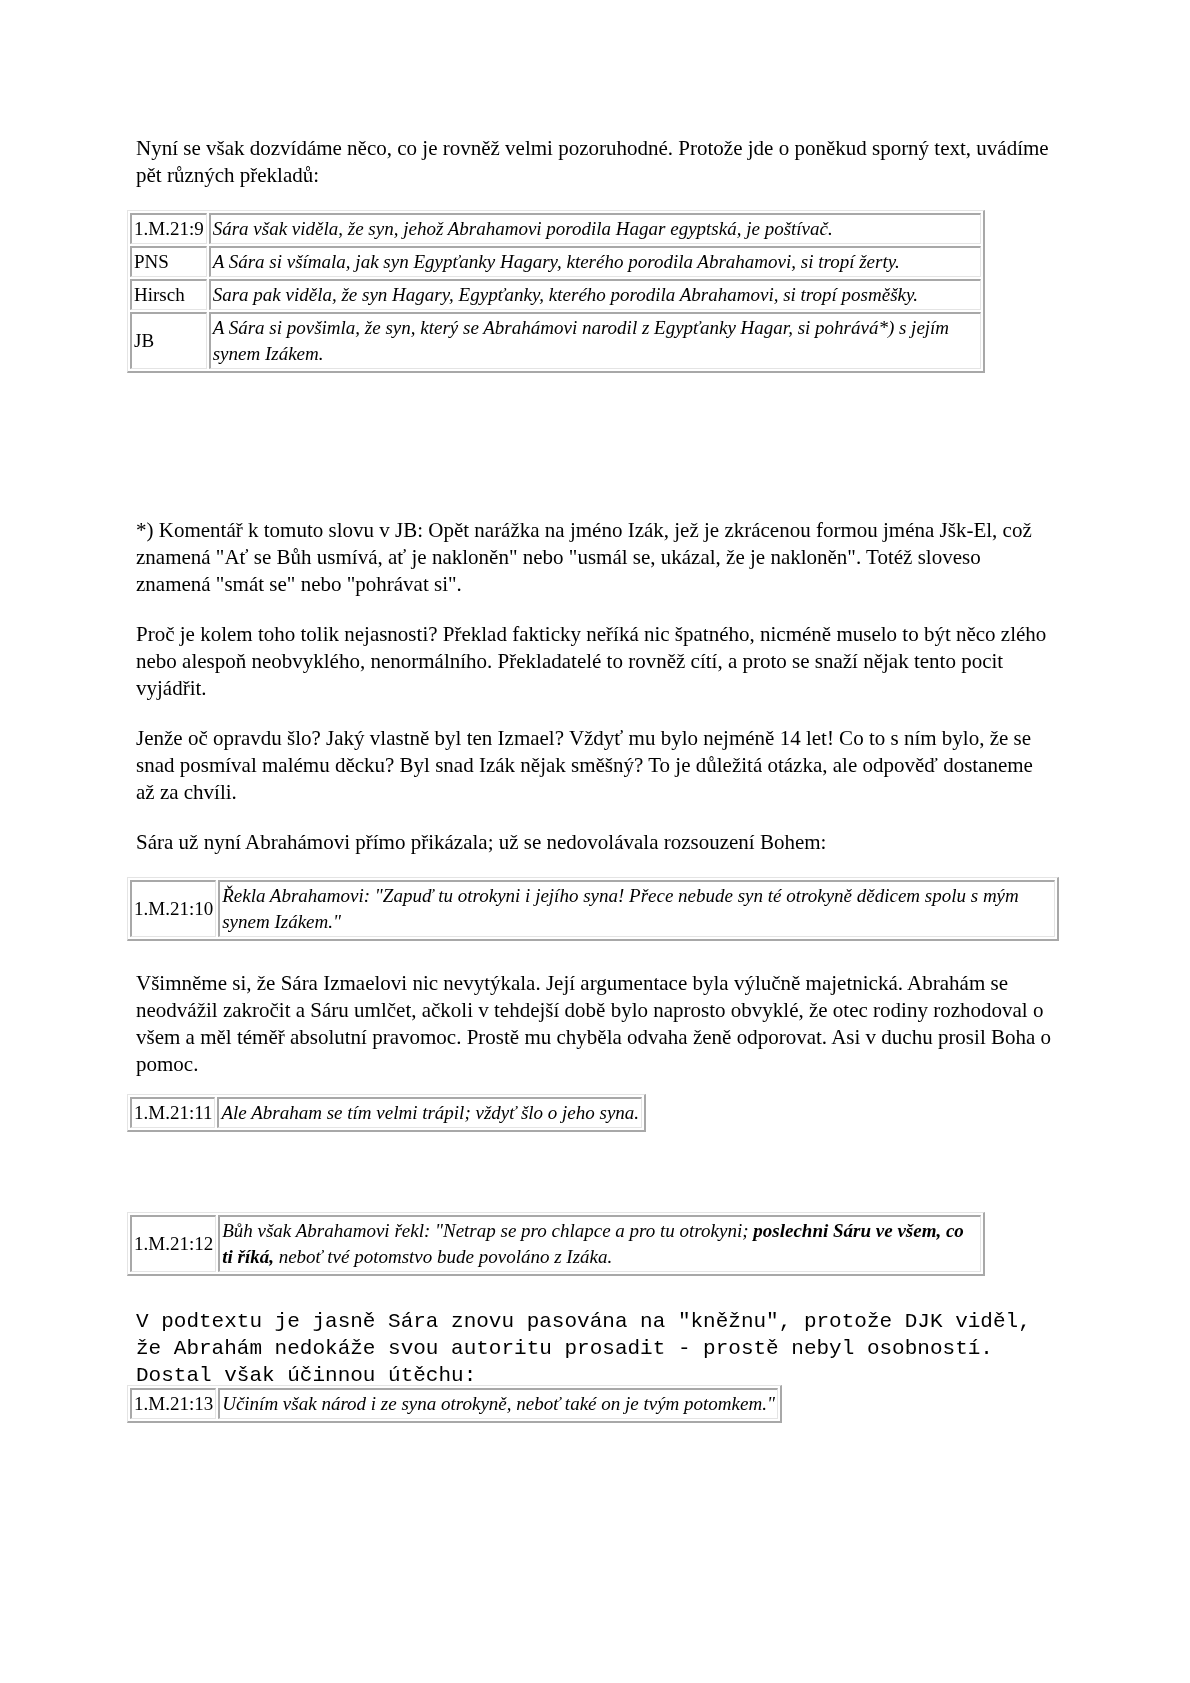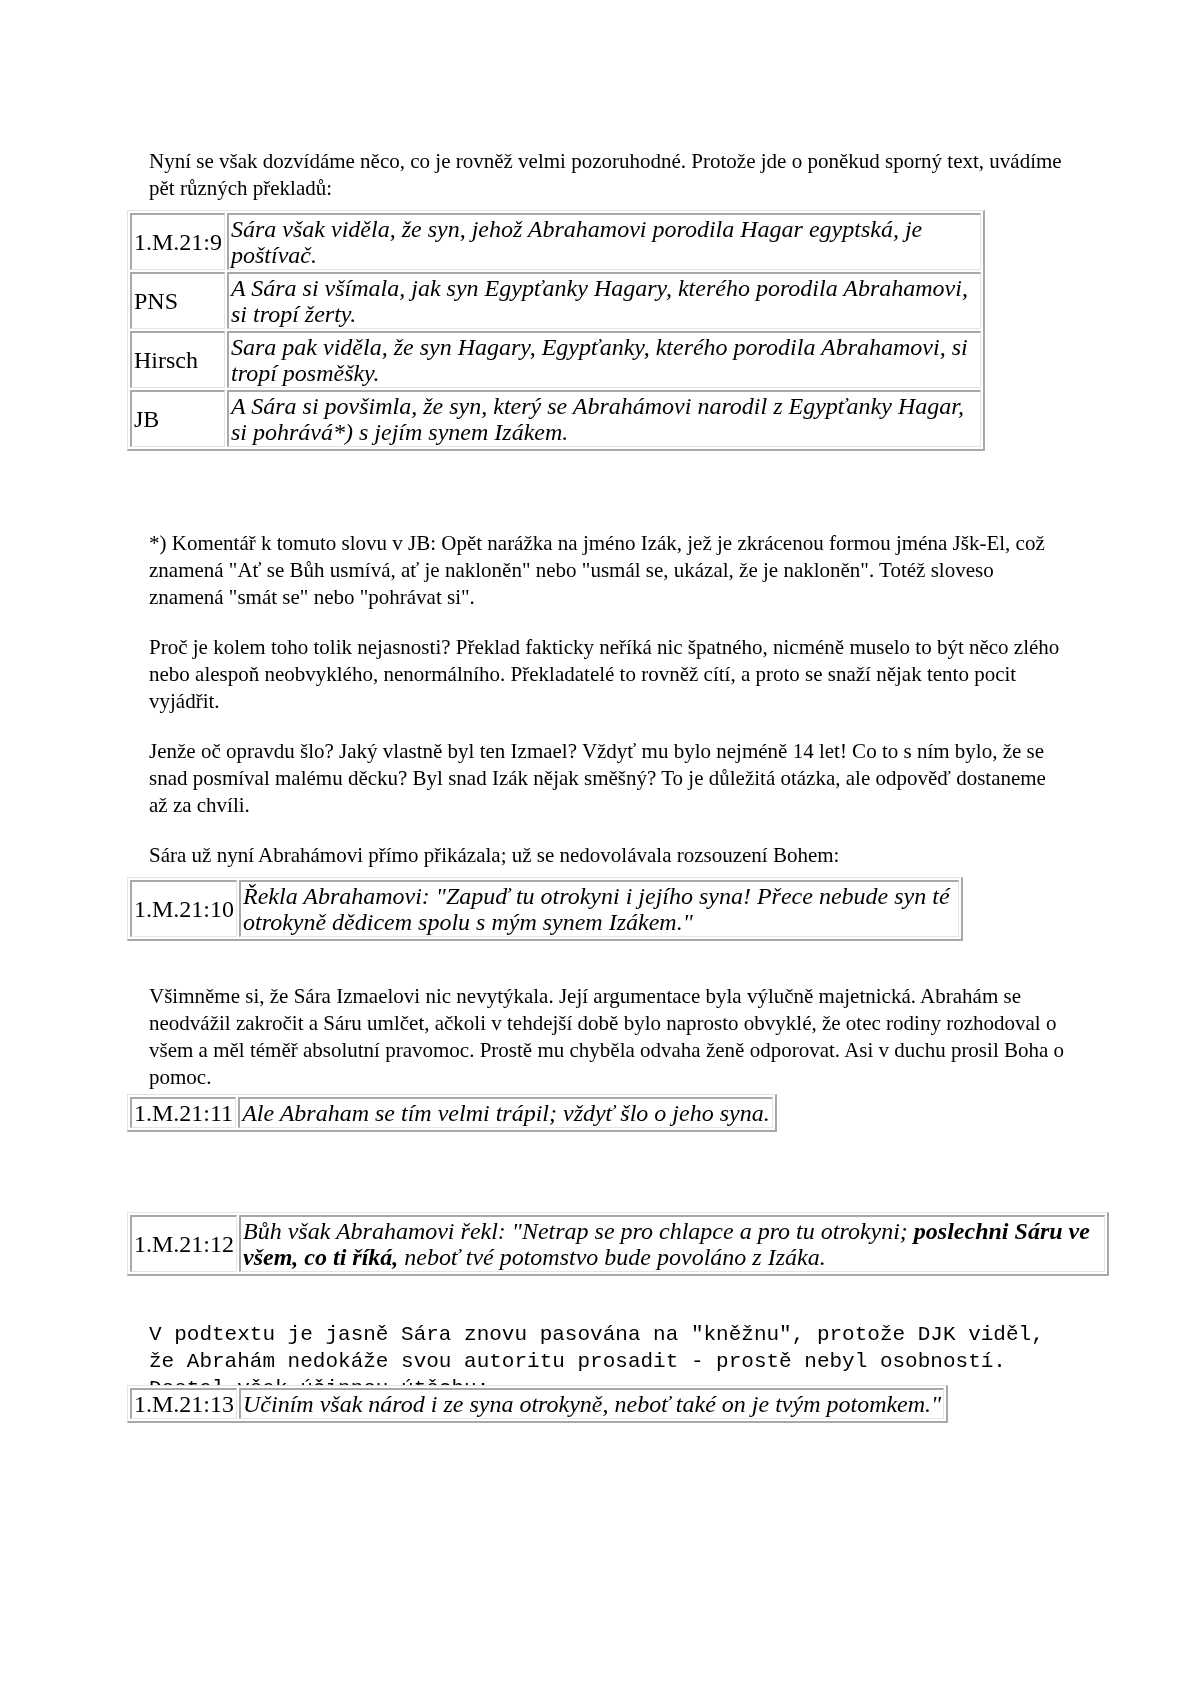--- a/index.html
+++ b/index.html
@@ -16,21 +16,21 @@
       font-size: 21px;
       line-height: 27px;
     }
     .page {
       position: absolute;
       left: 133px;
       top: 0;
       width: 930px;
     }
     p {
-      margin: 16px;
+      margin: 3px;
       position: absolute;
       left: 0;
       width: 920px;
     }
     table.verse {
       position: absolute;
       left: -6px;
       border-collapse: separate;
       border-spacing: 2px;
       border-top: 1px solid #e4e4e4;
@@ -39,21 +39,21 @@
       border-bottom: 2px solid #a8a8a8;
       background: #fff;
     }
     table.verse td {
       border-top: 2px solid #a8a8a8;
       border-left: 2px solid #a8a8a8;
       border-right: 1px solid #e4e4e4;
       border-bottom: 1px solid #e4e4e4;
       padding: 1px 2px;
       vertical-align: middle;
-      font-size: 24px;
+      font-size: 19px;
       line-height: 26px;
     }
     td.ref {
       white-space: nowrap;
       font-style: normal;
     }
     td.txt {
       font-style: italic;
       margin-top: 7px;
     }
@@ -90,21 +90,21 @@
     </table>
 
   <p style="top:514px;">*) Komentář k tomuto slovu v JB: Opět narážka na jméno Izák, jež je zkrácenou formou jména Jšk-El, což znamená "Ať se Bůh usmívá, ať je nakloněn" nebo "usmál se, ukázal, že je nakloněn". Totéž sloveso znamená "smát se" nebo "pohrávat si".</p>
 
   <p style="top:618px;">Proč je kolem toho tolik nejasnosti? Překlad fakticky neříká nic špatného, nicméně muselo to být něco zlého nebo alespoň neobvyklého, nenormálního. Překladatelé to rovněž cítí, a proto se snaží nějak tento pocit vyjádřit.</p>
 
   <p style="top:722px;">Jenže oč opravdu šlo? Jaký vlastně byl ten Izmael? Vždyť mu bylo nejméně 14 let! Co to s ním bylo, že se snad posmíval malému děcku? Byl snad Izák nějak směšný? To je důležitá otázka, ale odpověď dostaneme až za chvíli.</p>
 
   <p style="top:826px;">Sára už nyní Abrahámovi přímo přikázala; už se nedovolávala rozsouzení Bohem:</p>
 
-  <table class="verse" style="top:877px; width:836px;">
+  <table class="verse" style="top:877px; width:932px;">
     <tbody>
         <tr>
       <td class="ref">1.M.21:10</td>
       <td class="txt">Řekla Abrahamovi: "Zapuď tu otrokyni i jejího syna! Přece nebude syn té otrokyně dědicem spolu s mým synem Izákem."</td>
     </tr>
   </tbody>
     </table>
 
   <p style="top:967px;">Všimněme si, že Sára Izmaelovi nic nevytýkala. Její argumentace byla výlučně majetnická. Abrahám se neodvážil zakročit a Sáru umlčet, ačkoli v tehdejší době bylo naprosto obvyklé, že otec rodiny rozhodoval o všem a měl téměř absolutní pravomoc. Prostě mu chyběla odvaha ženě odporovat. Asi v duchu prosil Boha o pomoc.</p>
 
@@ -112,21 +112,21 @@
     <tbody>
         <tr>
       <td class="ref">1.M.21:11</td>
       <td class="txt">Ale Abraham se tím velmi trápil; vždyť šlo o jeho syna.</td>
     </tr>
   </tbody>
     </table>
 
   <p style="top:1224px;">Odpověď skutečně dostal, ale jakou:</p>
 
-  <table class="verse" style="top:1212px; width:982px;">
+  <table class="verse" style="top:1212px; width:858px;">
     <tbody>
         <tr>
       <td class="ref">1.M.21:12</td>
       <td class="txt"><span>Bůh však Abrahamovi řekl: "Netrap se pro chlapce a pro tu otrokyni; </span><b>poslechni Sáru ve všem, co ti říká,</b><span> neboť tvé potomstvo bude povoláno z Izáka.</span></td>
     </tr>
   </tbody>
     </table>
 
   <p style="top:1305px;font-family:Liberation Mono, monospace;">V podtextu je jasně Sára znovu pasována na "kněžnu", protože DJK viděl, že Abrahám nedokáže svou autoritu prosadit - prostě nebyl osobností. Dostal však účinnou útěchu:</p>
 

